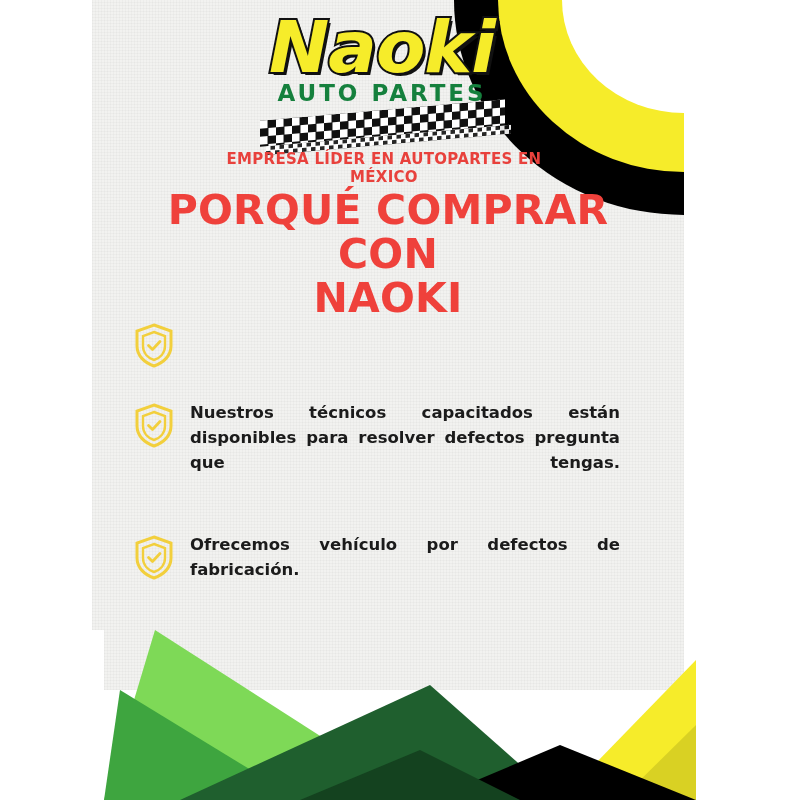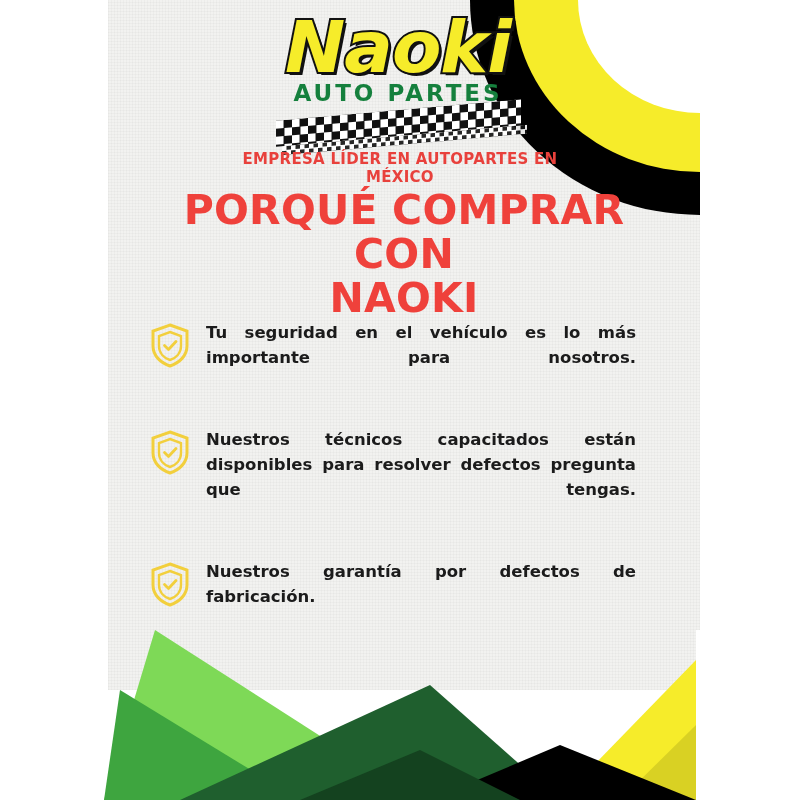--- a/index.html
+++ b/index.html
@@ -12,21 +12,21 @@
     width: 800px;
     height: 800px;
     overflow: hidden;
     background: #ffffff;
     font-family: "Liberation Sans", sans-serif;
   }
 
   
   .poster {
     position: absolute;
-    left: 108px;
+    left: 92px;
     top: 0px;
     width: 592px;
     height: 690px;
     background: #f2f2f0;
     overflow: hidden;
   }
 
   
   .paper-texture {
     position: absolute;
@@ -216,21 +216,20 @@
     <div class="bullets">
 
       <div class="bullet">
         <span class="shield">
           <svg viewBox="0 0 44 46" width="44" height="46">
             <path d="M22 3 L39 9 V24 C39 34 31 41 22 44 C13 41 5 34 5 24 V9 Z" fill="none" stroke="#f2cf3c" stroke-width="3"></path>
             <path d="M22 10 L33 14 V24 C33 31 28 36 22 38 C16 36 11 31 11 24 V14 Z" fill="none" stroke="#f2cf3c" stroke-width="2.4"></path>
             <path d="M16.5 23.5 L20.5 27.5 L28 19.5" fill="none" stroke="#f2cf3c" stroke-width="2.8" stroke-linecap="round" stroke-linejoin="round"></path>
           </svg>
         </span>
-        <span class="btext">Tu seguridad en el vehículo es lo más importante para nosotros.</span>
       </div>
 
       <div class="bullet">
         <span class="shield">
           <svg viewBox="0 0 44 46" width="44" height="46">
             <path d="M22 3 L39 9 V24 C39 34 31 41 22 44 C13 41 5 34 5 24 V9 Z" fill="none" stroke="#f2cf3c" stroke-width="3"></path>
             <path d="M22 10 L33 14 V24 C33 31 28 36 22 38 C16 36 11 31 11 24 V14 Z" fill="none" stroke="#f2cf3c" stroke-width="2.4"></path>
             <path d="M16.5 23.5 L20.5 27.5 L28 19.5" fill="none" stroke="#f2cf3c" stroke-width="2.8" stroke-linecap="round" stroke-linejoin="round"></path>
           </svg>
         </span>
@@ -238,21 +237,21 @@
       </div>
 
       <div class="bullet">
         <span class="shield">
           <svg viewBox="0 0 44 46" width="44" height="46">
             <path d="M22 3 L39 9 V24 C39 34 31 41 22 44 C13 41 5 34 5 24 V9 Z" fill="none" stroke="#f2cf3c" stroke-width="3"></path>
             <path d="M22 10 L33 14 V24 C33 31 28 36 22 38 C16 36 11 31 11 24 V14 Z" fill="none" stroke="#f2cf3c" stroke-width="2.4"></path>
             <path d="M16.5 23.5 L20.5 27.5 L28 19.5" fill="none" stroke="#f2cf3c" stroke-width="2.8" stroke-linecap="round" stroke-linejoin="round"></path>
           </svg>
         </span>
-        <span class="btext">Nuestros garantía por defectos de fabricación.</span>
+        <span class="btext">Ofrecemos vehículo por defectos de fabricación.</span>
       </div>
 
     </div>
   </div>
 
   <div class="deco-bottom">
     <svg width="800" height="170" viewBox="0 0 800 170" preserveAspectRatio="none">
       <rect x="0" y="0" width="104" height="170" fill="#ffffff"></rect>
       <rect x="696" y="0" width="104" height="170" fill="#ffffff"></rect>
 

